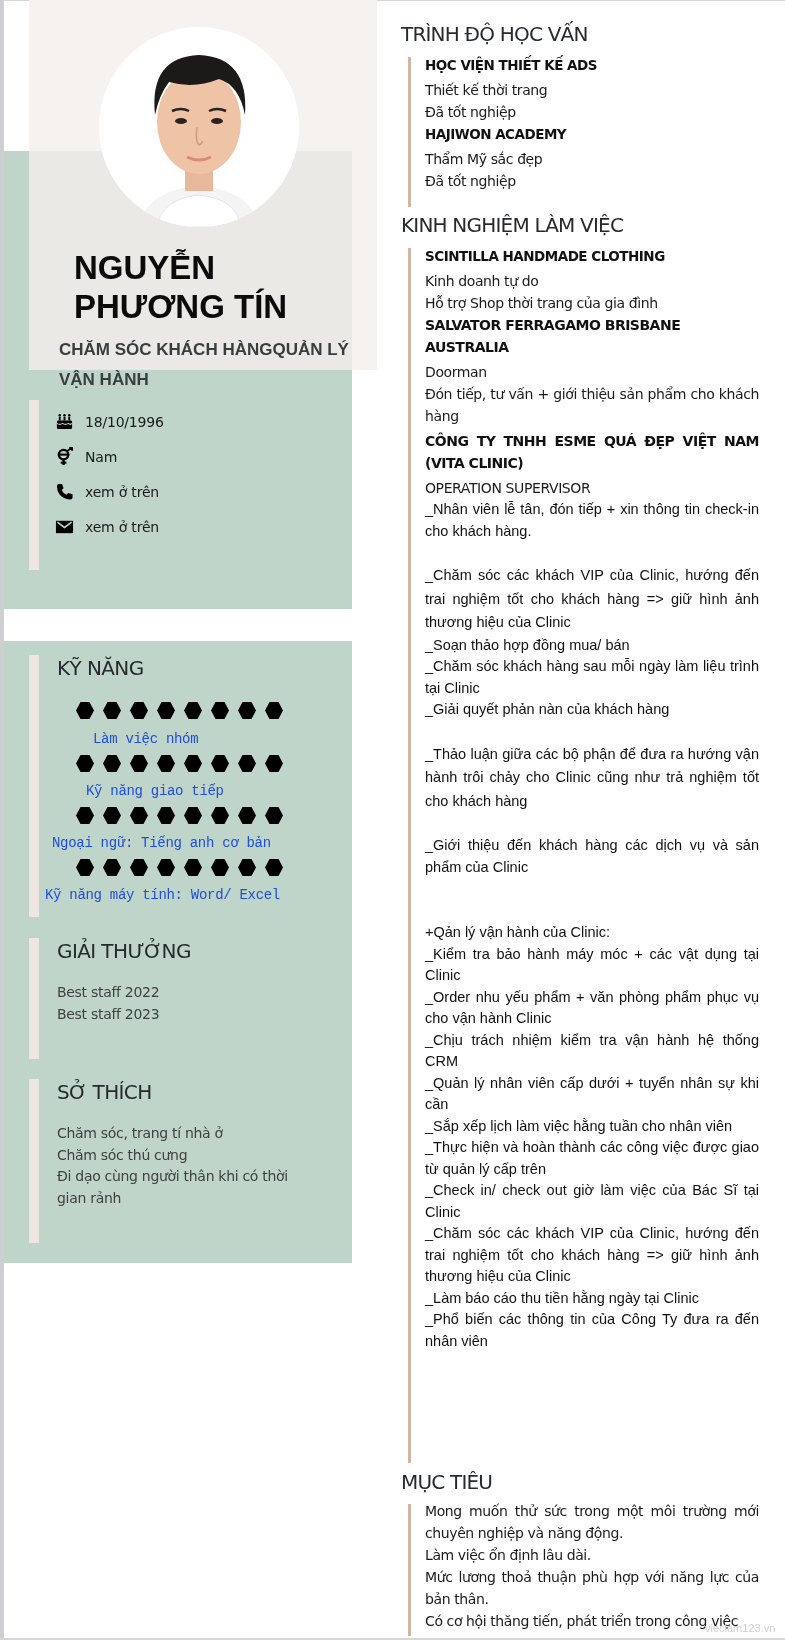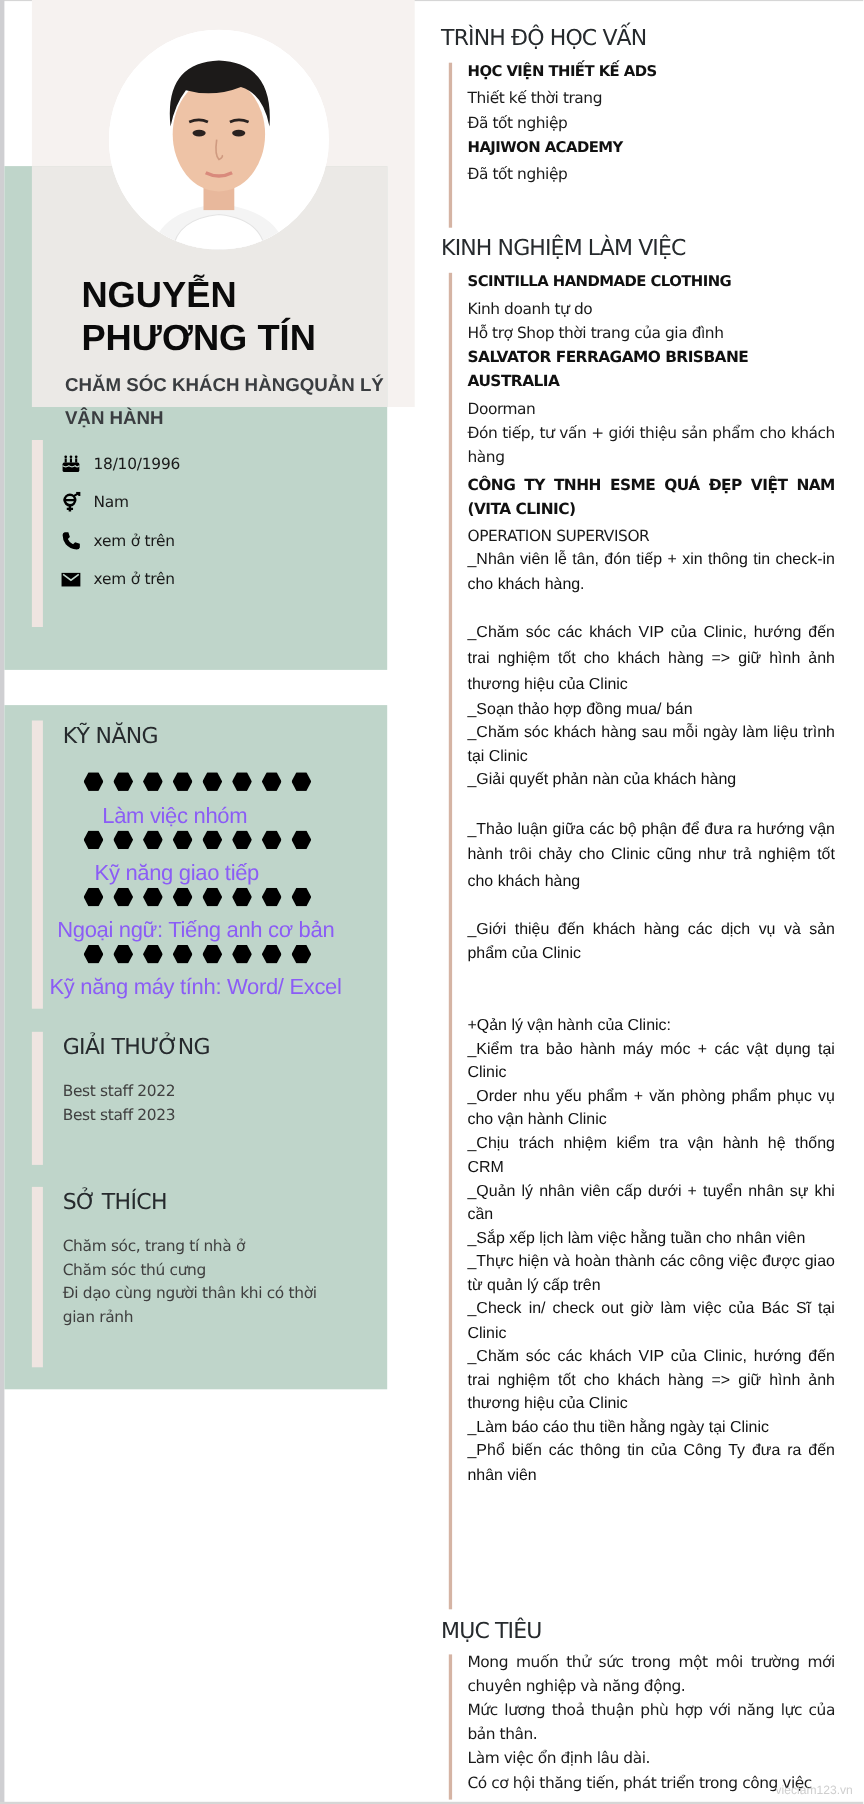--- a/index.html
+++ b/index.html
@@ -27,21 +27,21 @@
     .contact-list { position: absolute; left: 54px; top: 404px; width: 290px; }
     .contact-row { display: flex; align-items: center; height: 35px; }
     .contact-row .ic { width: 20px; height: 20px; display: flex; align-items: center; justify-content: center; margin-right: 11px; }
     .contact-row .ic svg { width: 19px; height: 19px; }
     .contact-row .txt { font-family: "DejaVu Sans", sans-serif; font-size: 14px; color: #1a1a1a; letter-spacing: -0.2px; }
 
     .sec-title-left { position: absolute; left: 57px; font-family: "DejaVu Sans", sans-serif; font-size: 20px; color: #262a2d; letter-spacing: -0.6px; }
 
     .skill-dots { position: absolute; left: 76px; display: flex; gap: 9px; }
     .hex { width: 18px; height: 17px; background: #000; clip-path: polygon(25% 0, 75% 0, 100% 50%, 75% 100%, 25% 100%, 0 50%); }
-    .skill-label { position: absolute; font-family: Liberation Sans, sans-serif; font-size: 20px; color: #8b5cf6; letter-spacing: -0.3px; }
+    .skill-label { position: absolute; font-family: Liberation Mono, monospace; font-size: 14px; color: #1d4ed8; letter-spacing: -0.3px; }
 
     .left-list { position: absolute; left: 57px; width: 260px; font-family: "DejaVu Sans", sans-serif; font-size: 14px; line-height: 21.5px; color: #404040; letter-spacing: -0.3px; }
 
     
     .r-title { position: absolute; left: 401px; font-family: "DejaVu Sans", sans-serif; font-size: 20px; color: #262a2d; letter-spacing: -0.8px; }
     .r-bar { position: absolute; left: 408px; width: 3px; background: #d5b4a4; }
     .r-block { position: absolute; left: 425px; width: 334px; }
     .r-org { font-family: "DejaVu Sans", sans-serif; font-weight: bold; font-size: 13.5px; color: #111; letter-spacing: -0.5px; line-height: 22px; }
     .r-text { font-family: "DejaVu Sans", sans-serif; font-size: 14px; color: #1a1a1a; letter-spacing: -0.4px; line-height: 22px; }
     .r-just { font-family: "Liberation Sans", sans-serif; font-size: 14.5px; color: #111; line-height: 21.5px; text-align: justify; }
@@ -196,20 +196,21 @@
   <div>Đi dạo cùng người thân khi có thời gian rảnh</div>
 </div>
 
 <div class="r-title" style="top:22px;">TRÌNH ĐỘ HỌC VẤN</div>
 <div class="r-bar" style="top:57px; height:150px;"></div>
 <div class="r-block" style="top:54px;">
   <div class="r-org" style="margin-bottom:3px;">HỌC VIỆN THIẾT KẾ ADS</div>
   <div class="r-text">Thiết kế thời trang</div>
   <div class="r-text">Đã tốt nghiệp</div>
   <div class="r-org" style="margin-bottom:3px;">HAJIWON ACADEMY</div>
+  <div class="r-text">Thẩm Mỹ  sắc đẹp</div>
   <div class="r-text">Đã tốt nghiệp</div>
 </div>
 
 <div class="r-title" style="top:213px;">KINH NGHIỆM LÀM VIỆC</div>
 <div class="r-bar" style="top:248px; height:1215px;"></div>
 <div class="r-block" style="top:245px;">
   <div class="r-org" style="margin-bottom:3px;">SCINTILLA HANDMADE CLOTHING</div>
   <div class="r-text">Kinh doanh tự do</div>
   <div class="r-text">Hỗ trợ Shop thời trang của gia đình</div>
 
@@ -241,19 +242,19 @@
   <div class="r-just">_Check in/ check out giờ làm việc của Bác Sĩ tại Clinic</div>
   <div class="r-just">_Chăm sóc các khách VIP của Clinic, hướng đến trai nghiệm tốt cho khách hàng =&gt; giữ hình ảnh thương hiệu của Clinic</div>
   <div class="r-just">_Làm báo cáo thu tiền hằng ngày tại Clinic</div>
   <div class="r-just">_Phổ biến các thông tin của Công Ty đưa ra đến nhân viên</div>
 </div>
 
 <div class="r-title" style="top:1470px;">MỤC TIÊU</div>
 <div class="r-bar" style="top:1504px; height:132px;"></div>
 <div class="r-block" style="top:1500px;">
   <div class="r-text" style="text-align:justify;">Mong muốn thử sức trong một môi trường mới chuyên nghiệp và năng động.</div>
+  <div class="r-text">Làm việc ổn định lâu dài.</div>
   <div class="r-text" style="text-align:justify;">Mức lương thoả thuận phù hợp với năng lực của bản thân.</div>
-  <div class="r-text">Làm việc ổn định lâu dài.</div>
   <div class="r-text">Có cơ hội thăng tiến, phát triển trong công việc</div>
 </div>
 
 <div class="watermark">vieclam123.vn</div>
 <div class="page-bottom"></div>
 
 </body></html>

